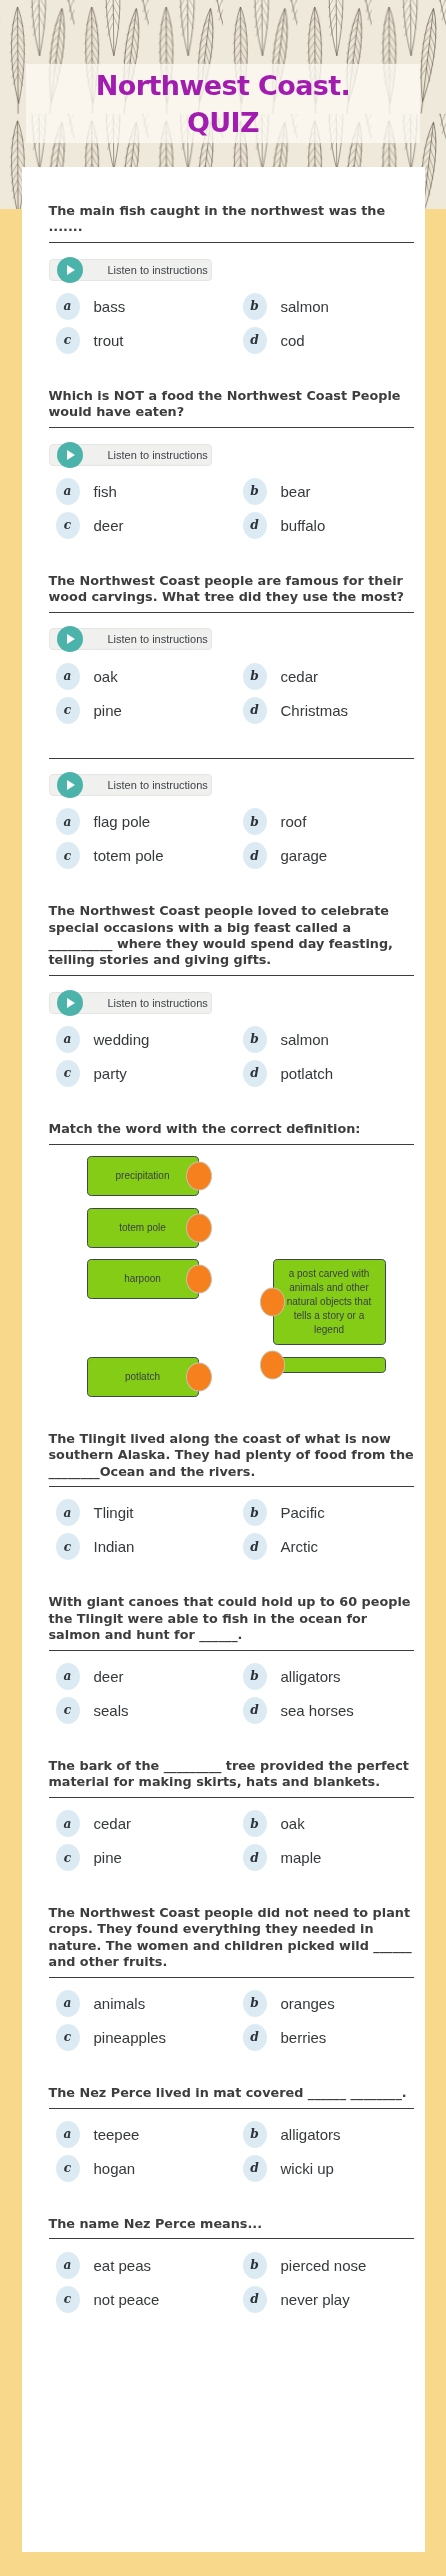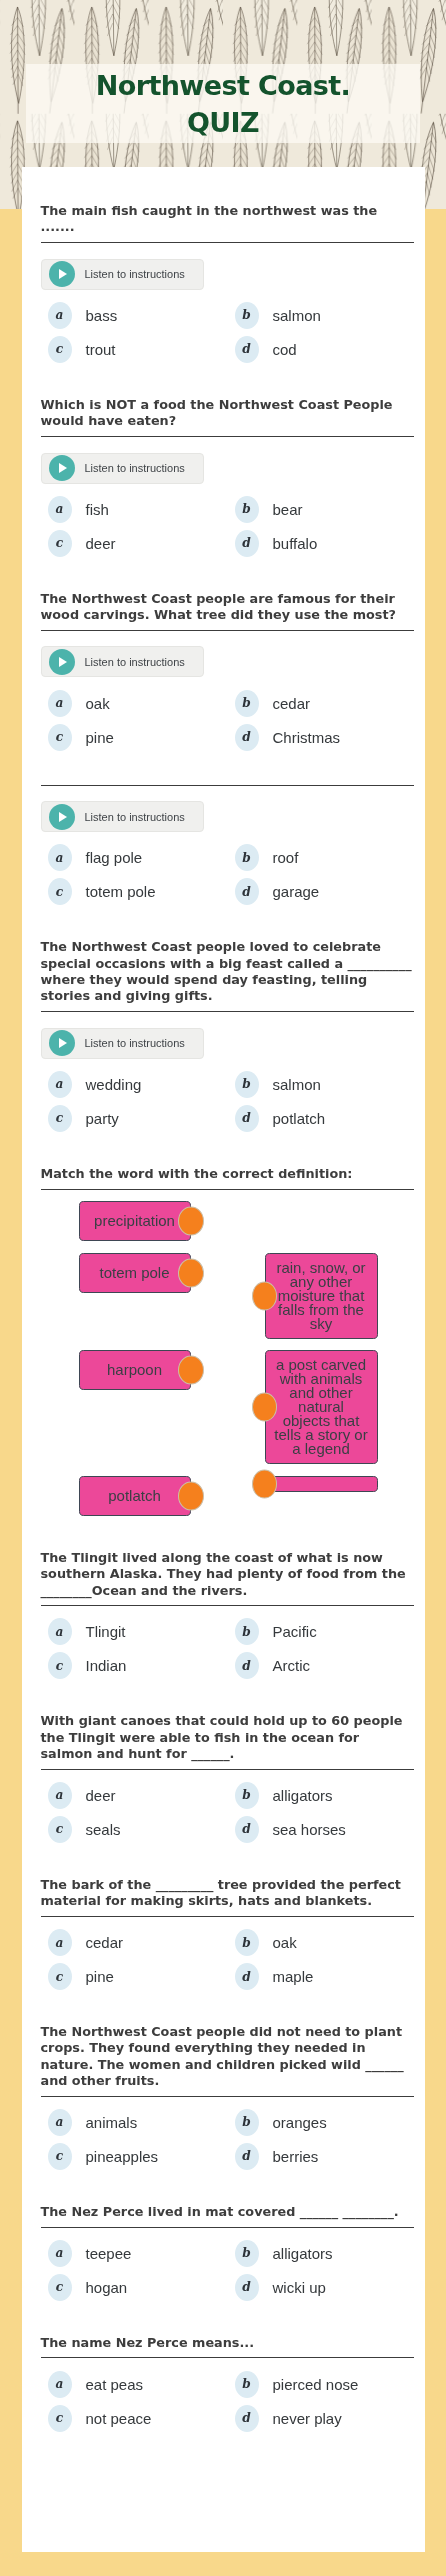--- a/index.html
+++ b/index.html
@@ -6,54 +6,54 @@
   body{font-family:"Liberation Sans",sans-serif;}
   .page{position:relative;width:446px;height:2576px;background:#f8d88b;overflow:hidden;}
 
   
   .header{position:absolute;top:0;left:0;width:446px;height:209px;background:#efe9db;}
   .header svg{position:absolute;top:0;left:0;}
   .banner{position:absolute;left:26px;top:64px;width:394px;height:79px;
     background:rgba(252,250,244,0.78);display:flex;flex-direction:column;
     align-items:center;justify-content:center;}
   .banner .t{font-family:"DejaVu Sans",sans-serif;font-weight:700;font-size:27px;
-    line-height:37px;color:#14532d;letter-spacing:-0.6px;}
+    line-height:37px;color:#a21caf;letter-spacing:-0.6px;}
 
   
   .card{position:absolute;left:21.5px;top:167px;width:403px;height:2385px;background:#ffffff;
     box-sizing:border-box;padding:36px 10.5px 0 19px;overflow:hidden;}
 
-  .q{margin-top:34px;}
+  .q{margin-top:34px;margin-left:8px;}
   .q.first{margin-top:0;}
   .q h2{margin:0;font-family:"DejaVu Sans",sans-serif;font-weight:700;
     font-size:12.8px;line-height:16.3px;color:#3d3d3d;}
   .divider{margin-top:6.4px;border:none;border-top:0.6px solid #3c3c3c;height:0;}
 
-  .listen{margin-top:15.7px;width:163px;height:31px;background:#f0f0ee;border:0.6px solid #e5e5e2;
-    border-radius:4.1px;display:flex;align-items:center;cursor:pointer;box-sizing:border-box;}
+  .listen{margin-top:15.7px;width:163px;height:22px;background:#f0f0ee;border:0.6px solid #e5e5e2;
+    border-radius:4.1px;display:flex;align-items:center;cursor:pointer;box-sizing:border-box;gap:15px;}
   .play{width:26px;height:26px;margin-left:7px;border-radius:50%;background:#4cb3ab;
     display:flex;align-items:center;justify-content:center;flex:none;}
   .tri{width:0;height:0;border-left:8.7px solid #ffffff;border-top:5.8px solid transparent;
     border-bottom:5.8px solid transparent;margin-left:2.9px;}
   .listen-label{margin-left:10px;font-size:11px;color:#3f4347;}
 
   .opts{display:grid;grid-template-columns:187px 1fr;row-gap:7px;margin-top:12.2px;}
   .opt{display:flex;align-items:center;margin-left:7px;cursor:pointer;}
   .badge{width:24px;height:27px;border-radius:50%;background:#dcebf3;display:flex;
     align-items:center;justify-content:center;flex:none;
     font-family:"DejaVu Serif",serif;font-style:italic;font-weight:700;
     font-size:12.2px;color:#2d3339;}
   .opt-label{margin-left:14px;font-size:15px;color:#35393c;}
 
   
   .match-rows{margin-top:11.6px;}
   .mrow{display:flex;align-items:flex-start;margin-top:11.6px;}
   .mrow.first{margin-top:0;}
-  .mbox{box-sizing:border-box;border:0.6px solid #3e4653;border-radius:4.6px;background:#ec4899;
-    position:relative;font-size:15px;line-height:14px;color:#3a3f44;text-align:center;}
+  .mbox{box-sizing:border-box;border:0.6px solid #3e4653;border-radius:4.6px;background:#84cc16;
+    position:relative;font-size:10px;line-height:14px;color:#3a3f44;text-align:center;}
   .wbox{margin-left:38px;width:112px;min-height:40px;display:flex;align-items:center;
     justify-content:center;padding:4.6px 5.8px;}
   .dbox{margin-left:74px;width:113px;padding:7px 8.1px;}
   .dot{position:absolute;width:25.6px;height:29px;border-radius:50%;background:#f5801d;
     border:1.2px solid #cbbfa9;top:50%;transform:translateY(-50%);cursor:grab;box-sizing:border-box;}
   .dot.right{right:-14px;}
   .dot.left{left:-14px;}
 </style>
 </head>
 <body>
@@ -253,24 +253,20 @@
             <span>precipitation</span>
             <span class="dot right"></span>
           </div>
         </div>
 
         <div class="mrow">
           <div class="mbox wbox">
             <span>totem pole</span>
             <span class="dot right"></span>
           </div>
-          <div class="mbox dbox">
-            <span class="dot left"></span>
-            <span>rain, snow, or any other moisture that falls from the sky</span>
-          </div>
         </div>
 
         <div class="mrow">
           <div class="mbox wbox">
             <span>harpoon</span>
             <span class="dot right"></span>
           </div>
           <div class="mbox dbox">
             <span class="dot left"></span>
             <span>a post carved with animals and other natural objects that tells a story or a legend</span>

